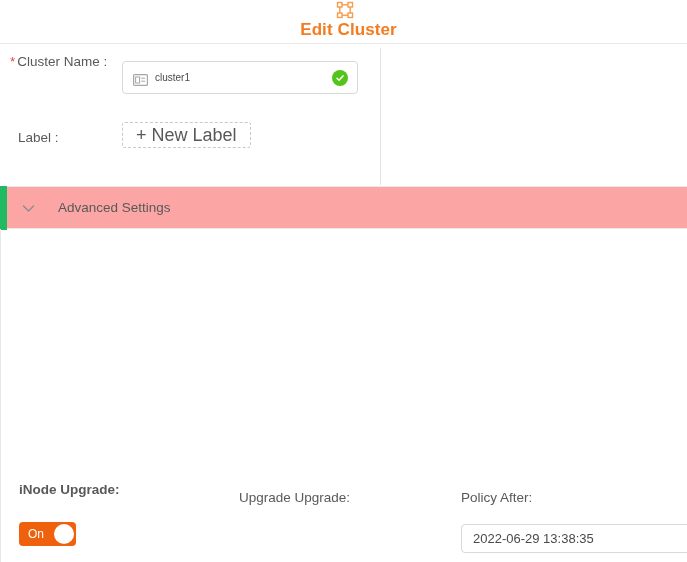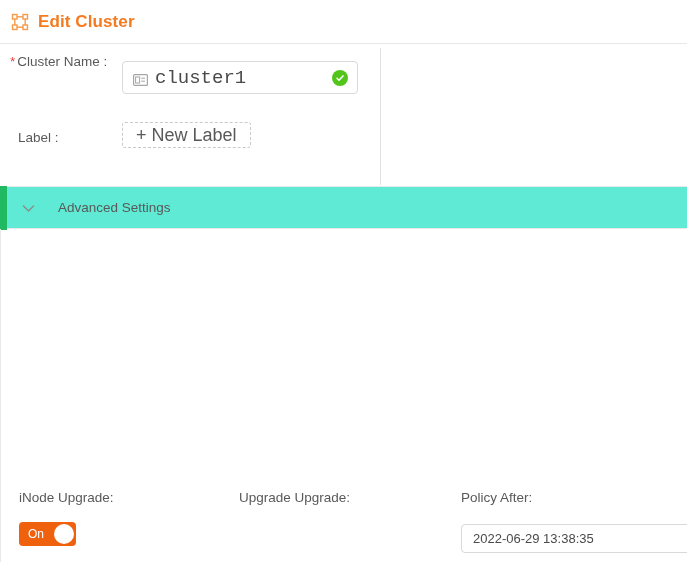--- a/index.html
+++ b/index.html
@@ -21,20 +21,21 @@
   .page-header {
     position: absolute;
     left: 0; top: 0;
     width: 687px;
     height: 44px;
     box-sizing: border-box;
     border-bottom: 1px solid #e8e8e8;
     display: flex;
     align-items: center;
     padding-left: 10px;
+    flex-direction: column;
   }
   .header-icon {
     width: 20px;
     height: 20px;
     margin-right: 8px;
     display: block;
   }
   .page-title {
     font-size: 17px;
     font-weight: bold;
@@ -102,23 +103,22 @@
     display: flex;
     align-items: center;
   }
   .badge-icon {
     width: 15px;
     height: 12px;
     margin-right: 7px;
     display: block;
   }
   .input-value {
-    font-size: 19px;
+    font-size: 10px;
     color: #4a4a4a;
-    font-family: Liberation Mono, monospace;
   }
   .valid-check {
     position: absolute;
     right: 9px;
     top: 50%;
     transform: translateY(-50%);
     width: 16px;
     height: 16px;
     border-radius: 50%;
     background: #52c41a;
@@ -165,21 +165,21 @@
   }
 
   
   .adv-header {
     position: absolute;
     left: 0;
     top: 186px;
     width: 687px;
     height: 43px;
     box-sizing: border-box;
-    background: #5eead4;
+    background: #fca5a5;
     border-top: 1px solid #e8e8e8;
     border-bottom: 1px solid #e8e8e8;
     display: flex;
     align-items: center;
     cursor: pointer;
   }
   .adv-accent {
     position: absolute;
     left: 0;
     top: -1px;
@@ -360,21 +360,21 @@
   <span class="chevron">
     <svg width="13" height="9" viewBox="0 0 13 9">
       <polyline points="1.5,2 6.5,7 11.5,2" fill="none" stroke="#8c8c8c" stroke-width="1.4" stroke-linecap="round" stroke-linejoin="round"></polyline>
     </svg>
   </span>
   <span class="adv-title">Advanced Settings</span>
 </div>
 
 <div class="adv-body">
 
-  <div class="setting-label" style="left:18px; top:261px;">iNode Upgrade:</div>
+  <div class="setting-label" style="left:18px; top:253px;font-weight:bold;">iNode Upgrade:</div>
   <div class="toggle on" id="toggle-inode">
     <span class="toggle-text">On</span>
     <span class="knob"></span>
   </div>
 
   <div class="setting-label" style="left:238px; top:261px;">Upgrade Upgrade:</div>
 
   <div class="setting-label" style="left:460px; top:261px;">Policy After:</div>
   <div class="date-input">2022-06-29 13:38:35</div>
 

